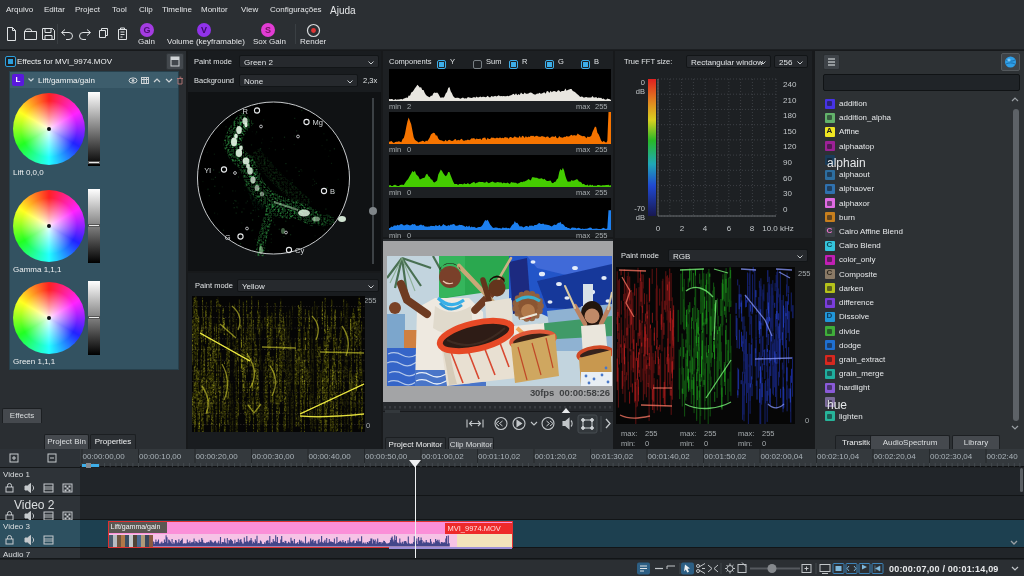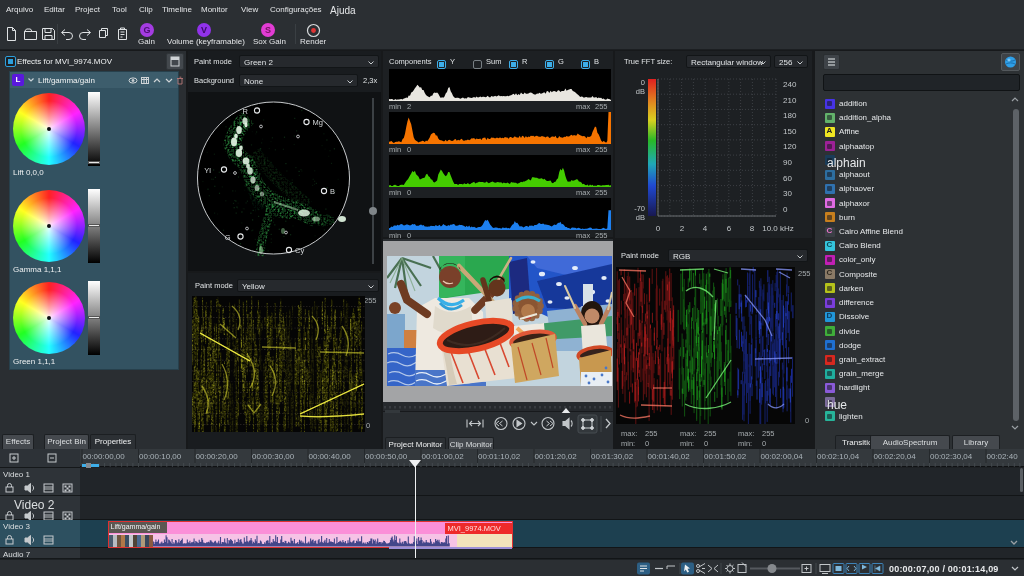--- a/index.html
+++ b/index.html
@@ -103,21 +103,21 @@
       <span class="abs" style="left:3px;top:193.5px;font-size:8px;color:#eef0f1">Gamma 1,1,1</span>
       <div class="abs" style="left:3px;top:210.5px;width:72px;height:72px;border-radius:50%;
 background:radial-gradient(circle closest-side, rgba(255,255,255,.92) 0%, rgba(255,255,255,.5) 35%, rgba(255,255,255,0) 78%),
 conic-gradient(from 0deg, #ff2222, #ff22ff 60deg, #2222ff 120deg, #22ffff 180deg, #22ff22 240deg, #ffff22 300deg, #ff2222 360deg)"></div>
       <div class="abs" style="left:37px;top:244.5px;width:4px;height:4px;border-radius:50%;background:#101214"></div>
       <div class="abs" style="left:78px;top:209.5px;width:12px;height:74px;background:linear-gradient(#fff,#000)"></div>
       <div class="abs" style="left:78px;top:244px;width:12px;height:3px;background:#e8e8e8;border:1px solid #555"></div>
       <span class="abs" style="left:3px;top:285.5px;font-size:8px;color:#eef0f1">Green 1,1,1</span>
     </div>
   </div>
-<div class="tab" style="left:2px;top:434px;width:32px">Effects</div>
+<div class="tab" style="left:2px;top:408px;width:40px">Effects</div>
 <div class="tab" style="left:44px;top:434px;width:45px">Project Bin</div>
 <div class="tab sel" style="left:90px;top:434px;width:46px">Properties</div>
 <div class="abs" style="left:188px;top:51px;width:193px;height:220px;background:#191c1f">
     <span class="lbl" style="left:6px;top:6px">Paint mode</span>
     <div class="combo" style="left:51px;top:4px;width:140px">Green 2<svg width="8" height="6" viewBox="0 0 8 6">
         <path d="M1.5 1.5l2.5 2.5 2.5-2.5" stroke="#c7cbce" stroke-width="1" fill="none"></path>
       </svg></div>
     <span class="lbl" style="left:6px;top:25px">Background</span>
     <div class="combo" style="left:51px;top:23px;width:119px">None<svg width="8" height="6" viewBox="0 0 8 6">
         <path d="M1.5 1.5l2.5 2.5 2.5-2.5" stroke="#c7cbce" stroke-width="1" fill="none"></path>
@@ -588,20 +588,21 @@
         <g fill="#4a78c8">
           <circle cx="199" cy="120" r="1.4"></circle>
           <circle cx="207" cy="123" r="1.4"></circle>
           <circle cx="215" cy="119" r="1.4"></circle>
           <circle cx="221" cy="126" r="1.4"></circle>
           <circle cx="202" cy="127" r="1.4"></circle>
           <circle cx="219" cy="112" r="1.4"></circle>
         </g>
       </g>
     </svg>
+    <span class="abs" style="left:0;top:148px;width:227px;text-align:right;font-size:9.5px;font-weight:bold;color:#3f4143;letter-spacing:-0.1px">30fps&nbsp; 00:00:58:26</span>
     <div class="abs" style="left:0;top:163px;width:230px;height:10px;background:#26292d;border-bottom:1px solid #17191c"><svg width="230" height="10" viewBox="0 0 230 10">
         <line x1="2" y1="0" x2="2" y2="2.5" stroke="#4a4f54" stroke-width="1"></line>
         <line x1="7" y1="0" x2="7" y2="2.5" stroke="#4a4f54" stroke-width="1"></line>
         <line x1="12" y1="0" x2="12" y2="2.5" stroke="#4a4f54" stroke-width="1"></line>
         <line x1="17" y1="0" x2="17" y2="2.5" stroke="#4a4f54" stroke-width="1"></line>
         <line x1="22" y1="0" x2="22" y2="2.5" stroke="#4a4f54" stroke-width="1"></line>
         <line x1="27" y1="0" x2="27" y2="2.5" stroke="#4a4f54" stroke-width="1"></line>
         <line x1="32" y1="0" x2="32" y2="2.5" stroke="#4a4f54" stroke-width="1"></line>
         <line x1="37" y1="0" x2="37" y2="2.5" stroke="#4a4f54" stroke-width="1"></line>
         <line x1="42" y1="0" x2="42" y2="2.5" stroke="#4a4f54" stroke-width="1"></line>

